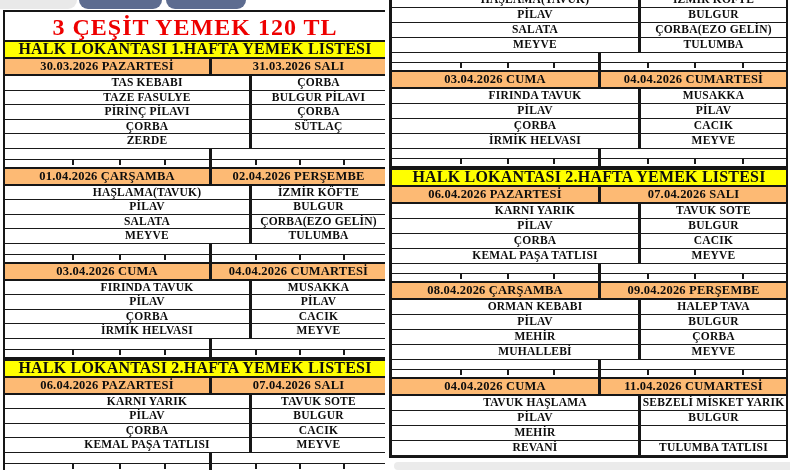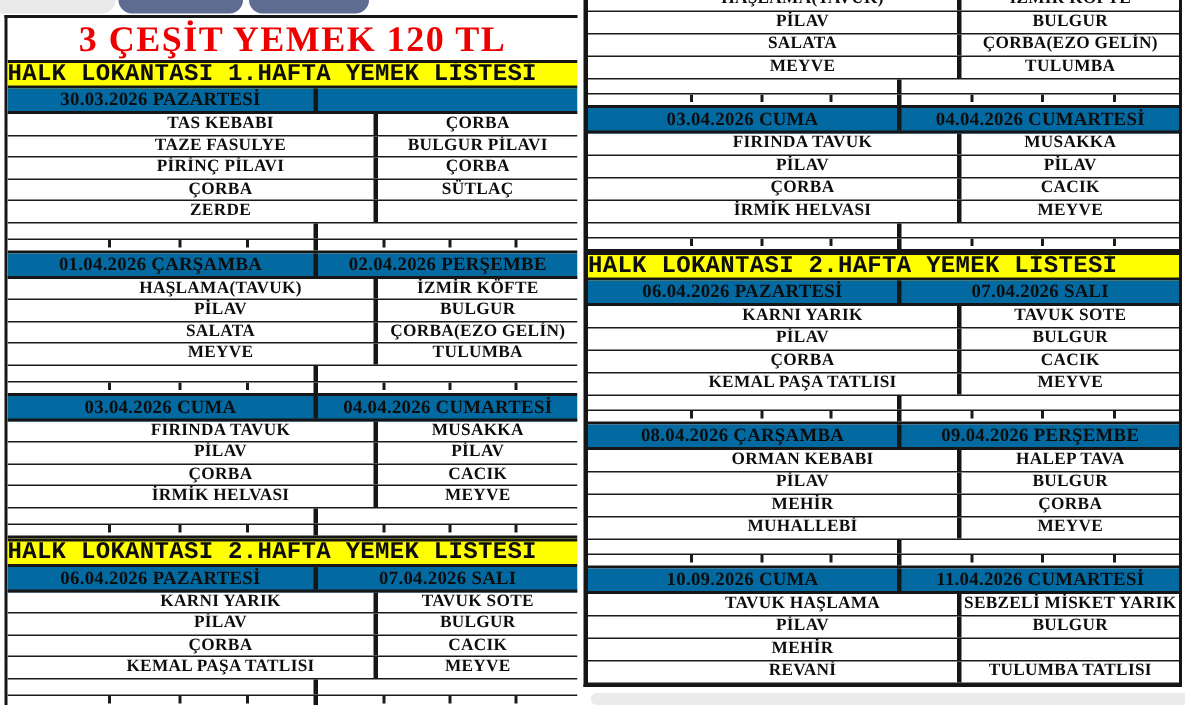--- a/index.html
+++ b/index.html
@@ -22,24 +22,24 @@
   .page-2 .page-inner{position:relative;top:-7px;}
 
   .row{display:flex;width:100%;}
   .cell{white-space:nowrap;overflow:hidden;text-align:center;color:#0d0d0d;}
   .c1{flex:none;border-right:3px solid #161616;}
   .page-1 .c1{width:207px;} .page-2 .c1{width:209px;}
   .c2{flex:1;}
 
   .title-row{display:block;height:28px;line-height:30px;text-align:center;
              color:#ee0000;font-size:24px;letter-spacing:1px;white-space:nowrap;overflow:hidden;}
-  .banner-row{display:block;height:19px;line-height:14px;text-align:left;background:#ffff00;
+  .banner-row{display:block;height:19px;line-height:14px;text-align:center;background:#ffff00;
               border-top:2px solid #161616;border-bottom:2px solid #161616;
-              font-size:16px;letter-spacing:.2px;white-space:nowrap;overflow:hidden;color:#0d0d0d;font-family:Liberation Mono, monospace;}
-  .header-row{height:17px;background:#0369a1;border-bottom:2px solid #161616;}
+              font-size:16px;letter-spacing:.2px;white-space:nowrap;overflow:hidden;color:#0d0d0d;}
+  .header-row{height:17px;background:#fdba74;border-bottom:2px solid #161616;}
   .header-row .cell{font-size:12.5px;line-height:15px;letter-spacing:.2px;}
   .item-row{border-bottom:1.5px solid #1a1a1a;padding-left:40px;}
   .page-1 .item-row{height:14.5px;} .page-2 .item-row{height:15px;}
   .item-row .cell{font-size:11.5px;line-height:13px;letter-spacing:.2px;}
   .empty-row{border-bottom:1.5px solid #1a1a1a;}
   .page-1 .empty-row{height:11px;} .page-2 .empty-row{height:10px;}
   .sep-row{height:9px;border-bottom:2px solid #161616;}
   .sepcell{position:relative;}
   .tick{position:absolute;top:0;width:2px;height:5px;background:#1a1a1a;display:block;}
 
@@ -53,20 +53,21 @@
   <div class="tab tab-light"></div>
   <div class="tab tab-navy1"></div>
   <div class="tab tab-navy2"></div>
 
   <div class="page page-1">
     <div class="page-inner">
         <div class="row title-row">3 ÇEŞİT YEMEK 120 TL</div>
         <div class="row banner-row">HALK LOKANTASI 1.HAFTA YEMEK LİSTESİ</div>
         <div class="row header-row">
           <div class="cell c1">30.03.2026 PAZARTESİ</div>
+          <div class="cell c2">31.03.2026 SALI</div>
         </div>
         <div class="row item-row">
           <div class="cell c1">TAS KEBABI</div>
           <div class="cell c2">ÇORBA</div>
         </div>
         <div class="row item-row">
           <div class="cell c1">TAZE FASULYE</div>
           <div class="cell c2">BULGUR PİLAVI</div>
         </div>
         <div class="row item-row">
@@ -346,21 +347,21 @@
             <i class="tick" style="left: 56%;"></i>
             <i class="tick" style="left: 78%;"></i>
           </div>
           <div class="cell c2 sepcell">
             <i class="tick" style="left: 25%;"></i>
             <i class="tick" style="left: 50%;"></i>
             <i class="tick" style="left: 76%;"></i>
           </div>
         </div>
         <div class="row header-row">
-          <div class="cell c1">10.09.2026 CUMA</div>
+          <div class="cell c1">04.04.2026 CUMA</div>
           <div class="cell c2">11.04.2026 CUMARTESİ</div>
         </div>
         <div class="row item-row">
           <div class="cell c1">TAVUK HAŞLAMA</div>
           <div class="cell c2">SEBZELİ MİSKET YARIK</div>
         </div>
         <div class="row item-row">
           <div class="cell c1">PİLAV</div>
           <div class="cell c2">BULGUR</div>
         </div>

